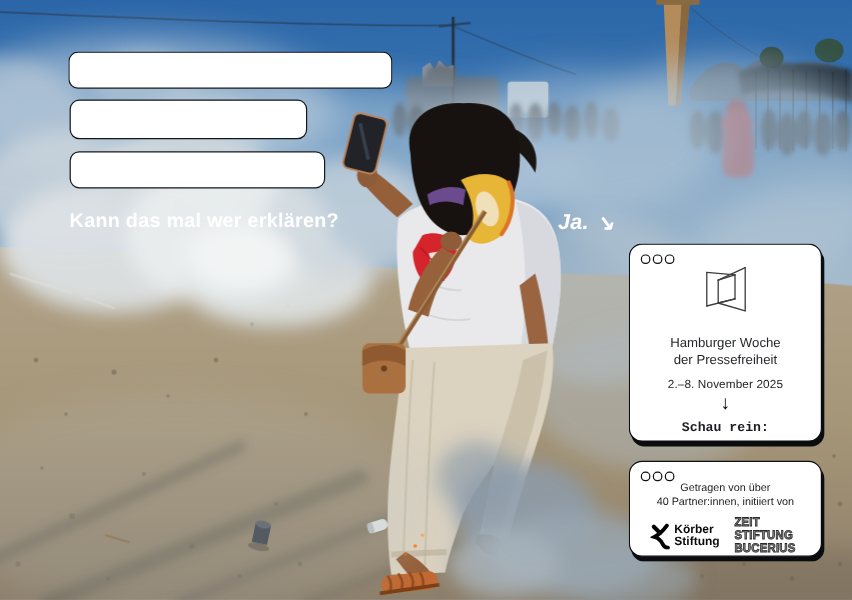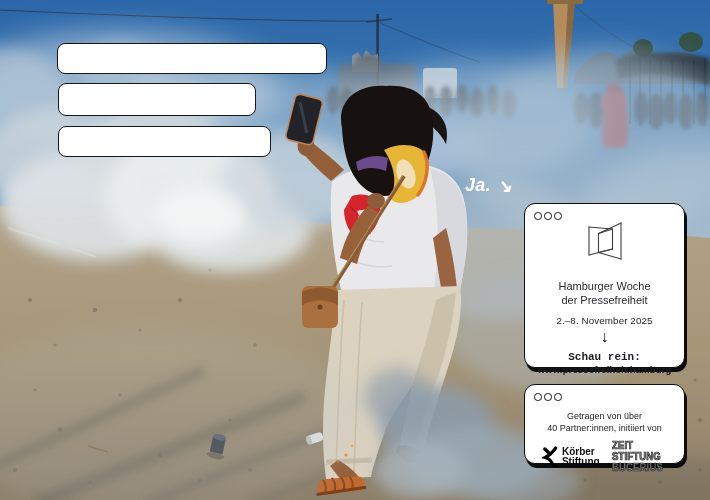--- a/index.html
+++ b/index.html
@@ -16,21 +16,21 @@
   
   .headline{position:absolute;left:58px;top:175px;color:#ffffff;font-size:16.5px;
             font-weight:700;letter-spacing:.2px;white-space:nowrap;}
   .answer{position:absolute;left:465px;top:175px;color:#ffffff;font-size:18px;
           font-weight:700;letter-spacing:.2px;white-space:nowrap;display:flex;gap:6px;font-style:italic;}
 
   
   .card{position:absolute;background:#ffffff;border:1.7px solid #0e0f12;border-radius:11px;
         box-shadow:2px 4px 0 #0b0c0e;box-sizing:border-box;color:#1d1f22;}
   .event-card{left:524px;top:203px;width:161px;height:165px;padding:6px 6px 8px;}
-  .partner-card{left:524px;top:384px;width:161px;height:80px;padding:16px 6px 7px;}
+  .partner-card{left:524px;top:384px;width:161px;height:80px;padding:6px 6px 7px;}
   .ooo{display:flex;gap:2.5px;position:absolute;left:9px;top:8px;}
   .ooo i{width:5.5px;height:5.5px;border:1.2px solid #111;border-radius:50%;display:block;background:#fff;}
   .card-col{display:flex;flex-direction:column;align-items:center;text-align:center;}
   .event-card .logo{margin-top:9px;}
   .event-title{font-size:11px;font-weight:500;line-height:1.25;color:#26282b;margin-top:17px;}
   .event-dates{font-size:9.8px;font-weight:400;color:#1b1d20;margin-top:7px;letter-spacing:.1px;}
   .down-arrow{font-size:16px;font-weight:700;color:#000;margin-top:3px;line-height:1;}
   .cta-label{font-size:11px;font-weight:700;margin-top:6px;color:#1b1d20;font-family:Liberation Mono, monospace;}
   .cta-url{font-size:9.6px;font-weight:700;color:#1b1d20;margin-top:1px;letter-spacing:.1px;}
   .partner-intro{font-size:9px;font-weight:500;line-height:1.35;color:#222;margin-top:9px;}
@@ -280,20 +280,21 @@
       <ellipse cx="420" cy="470" rx="46" ry="28" fill="#a9b4bd" opacity=".8"></ellipse>
       <ellipse cx="520" cy="482" rx="60" ry="26" fill="#9aa8b2" opacity=".6"></ellipse>
     </g>
     <ellipse filter="url(#b14)" cx="150" cy="420" rx="210" ry="95" fill="#b9c2c8" opacity=".18"></ellipse>
   </svg>
 
   <div class="speech-box box1"></div>
   <div class="speech-box box2"></div>
   <div class="speech-box box3"></div>
 
+  <div class="headline">Kann das mal wer erklären?</div>
   <div class="answer">
     <span>Ja.</span>
     <span>↘</span>
   </div>
 
   <div class="card event-card">
     <div class="ooo">
         <i></i>
         <i></i>
         <i></i>
@@ -313,21 +314,20 @@
             <path d="M19.5,33.5 L33.5,30"></path>
         </g>
       </svg>
       <div class="event-title">
         <div>Hamburger Woche</div>
         <div>der Pressefreiheit</div>
       </div>
       <div class="event-dates">2.–8. November 2025</div>
       <div class="down-arrow">↓</div>
       <div class="cta-label">Schau rein:</div>
-      <div class="cta-url">www.pressefreiheit.hamburg</div>
     </div>
   </div>
 
   <div class="card partner-card">
     <div class="ooo">
         <i></i>
         <i></i>
         <i></i>
       </div>
     <div class="card-col">

